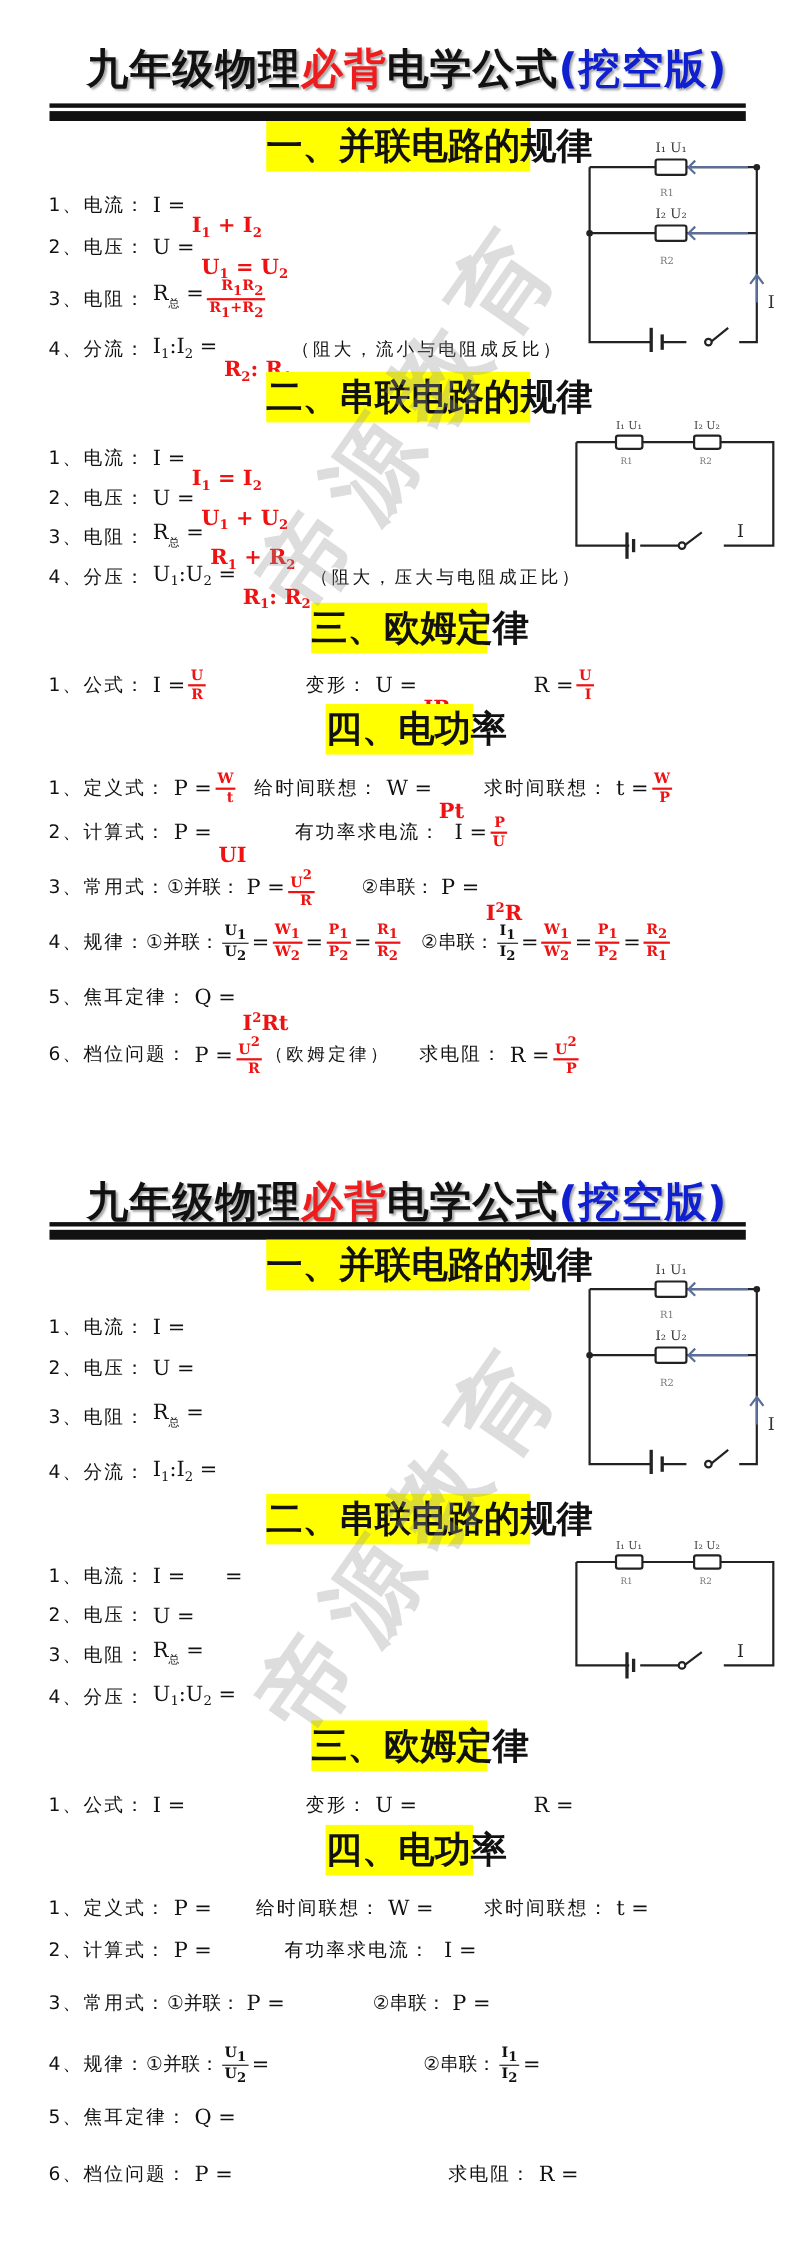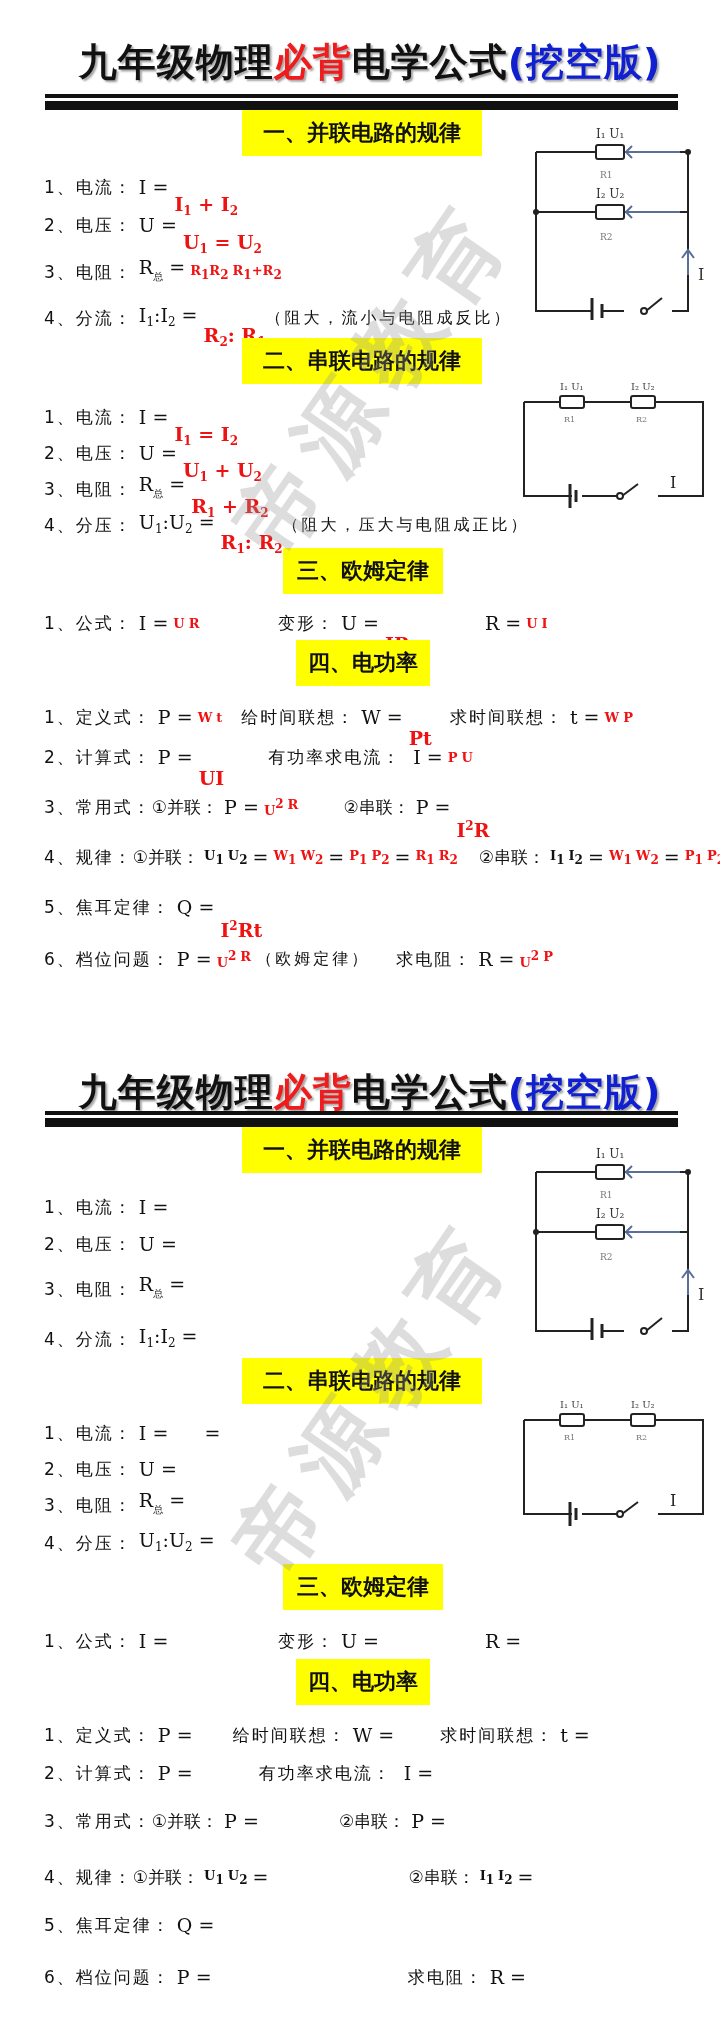--- a/index.html
+++ b/index.html
@@ -13,35 +13,35 @@
     text-shadow: 2px 2px 2px rgba(0,0,0,0.35);
     white-space: nowrap;
   }
   .title .red { color: #ee1c1c; }
   .title .blue { color: #1020d0; }
   .rule-thin { left: 45px; width: 633px; height: 4px; background: #111; }
   .rule-thick { left: 45px; width: 633px; height: 9px; background: #111; }
   .section-head {
     background: #ffff00; text-align: center;
     font-family: "DejaVu Sans", "Liberation Sans", sans-serif;
-    font-weight: bold; font-size: 22px; color: #111;
+    font-weight: bold; font-size: 33px; color: #111;
     line-height: 46px; height: 46px; white-space: nowrap;
   }
   .line {
     font-family: "DejaVu Sans", "Liberation Sans", sans-serif;
     font-size: 17px; white-space: nowrap; line-height: 28px; height: 30px;
     display: flex; align-items: center;
   }
   .lbl { letter-spacing: 2px; }
   .m { font-family: "DejaVu Serif", "Liberation Serif", serif; font-size: 19px; }
   .r { color: #ee1212; font-weight: bold; font-family: "DejaVu Serif", "Liberation Serif", serif; font-size: 19px; margin-top: 41px; }
   sub { font-size: 12px; vertical-align: -4px; }
   sup { font-size: 12px; vertical-align: 7px; }
   .small-sub { font-size: 10px; vertical-align: -6px; }
-  .frac { display: inline-flex; align-items: flex-start; vertical-align: middle; margin: 0 3px; line-height: 1; }
+  .frac { display: inline-flex; flex-direction: column; align-items: flex-end; vertical-align: middle; margin: 0 3px; line-height: 1; }
   .frac .num, .frac .den { font-size: 13px; padding: 1px 2px; }
   .frac .bar { height: 2px; width: 100%; background: currentColor; }
   .frac.red { color: #ee1212; font-weight: bold; font-family: "DejaVu Serif", "Liberation Serif", serif; }
   .frac.blk { color: #111; font-family: "DejaVu Serif", "Liberation Serif", serif; font-weight: bold; }
   .frac.blk .bar { height: 1px; }
   .note { letter-spacing: 3px; font-size: 16px; }
   .gap { display: inline-block; }
   .circuit { position: absolute; }
   .watermark {
     position: absolute; font-family: "DejaVu Sans", "Liberation Sans", sans-serif;

